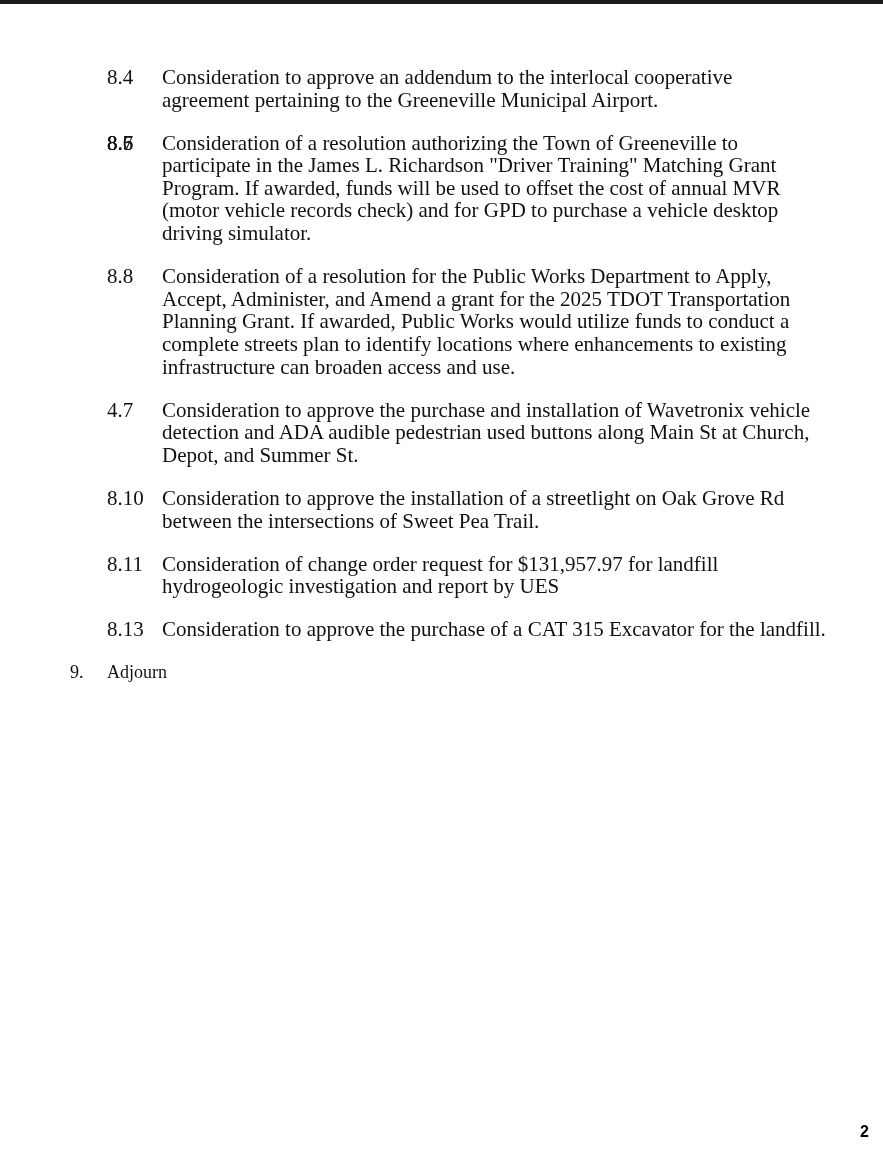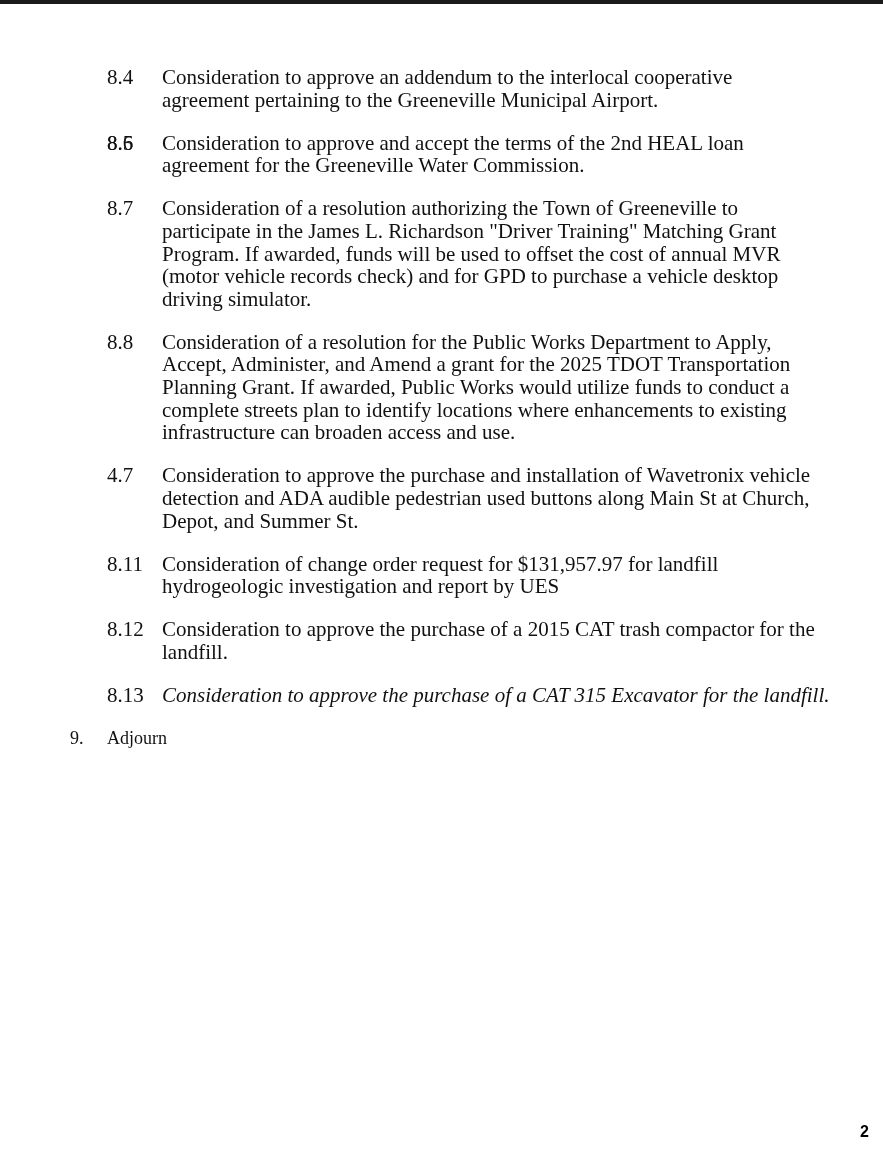--- a/index.html
+++ b/index.html
@@ -76,45 +76,44 @@
 <div class="agenda">
   <div class="item">
     <span class="num">8.4</span>
     <div class="text">Consideration to approve an addendum to the interlocal cooperative agreement pertaining to the Greeneville Municipal Airport.</div>
   </div>
   <div class="item">
     <span class="num">8.5</span>
   </div>
   <div class="item">
     <span class="num">8.6</span>
-    <div class="text">Consideration to approve and accept the terms of the 2nd HEAL loan agreement for the Greeneville Water Commission.</div>
   </div>
   <div class="item">
     <span class="num">8.7</span>
     <div class="text">Consideration of a resolution authorizing the Town of Greeneville to participate in the James L. Richardson "Driver Training" Matching Grant Program. If awarded, funds will be used to offset the cost of annual MVR (motor vehicle records check) and for GPD to purchase a vehicle desktop driving simulator.</div>
   </div>
   <div class="item">
     <span class="num">8.8</span>
     <div class="text">Consideration of a resolution for the Public Works Department to Apply, Accept, Administer, and Amend a grant for the 2025 TDOT Transportation Planning Grant. If awarded, Public Works would utilize funds to conduct a complete streets plan to identify locations where enhancements to existing infrastructure can broaden access and use.</div>
   </div>
   <div class="item">
     <span class="num">4.7</span>
     <div class="text">Consideration to approve the purchase and installation of Wavetronix vehicle detection and ADA audible pedestrian used buttons along Main St at Church, Depot, and Summer St.</div>
   </div>
   <div class="item">
+    <span class="num">8.10</span>
+    <div class="text">Consideration to approve the installation of a streetlight on Oak Grove Rd between the intersections of Sweet Pea Trail.</div>
+  </div>
+  <div class="item">
     <span class="num">8.11</span>
     <div class="text">Consideration of change order request for $131,957.97 for landfill hydrogeologic investigation and report by UES</div>
   </div>
   <div class="item">
-    <span class="num">8.12</span>
-    <div class="text">Consideration to approve the purchase of a 2015 CAT trash compactor for the landfill.</div>
-  </div>
-  <div class="item">
     <span class="num">8.13</span>
-    <div class="text" style="width:700px;font-style:italic;">Consideration to approve the purchase of a CAT 315 Excavator for the landfill.</div>
+    <div class="text" style="width:700px;">Consideration to approve the purchase of a CAT 315 Excavator for the landfill.</div>
   </div>
   <div class="top-item">
     <span class="num">9.</span>
     <div class="text">Adjourn</div>
   </div>
 </div>
 
 <div class="page-number">2</div>
 
 </body></html>

